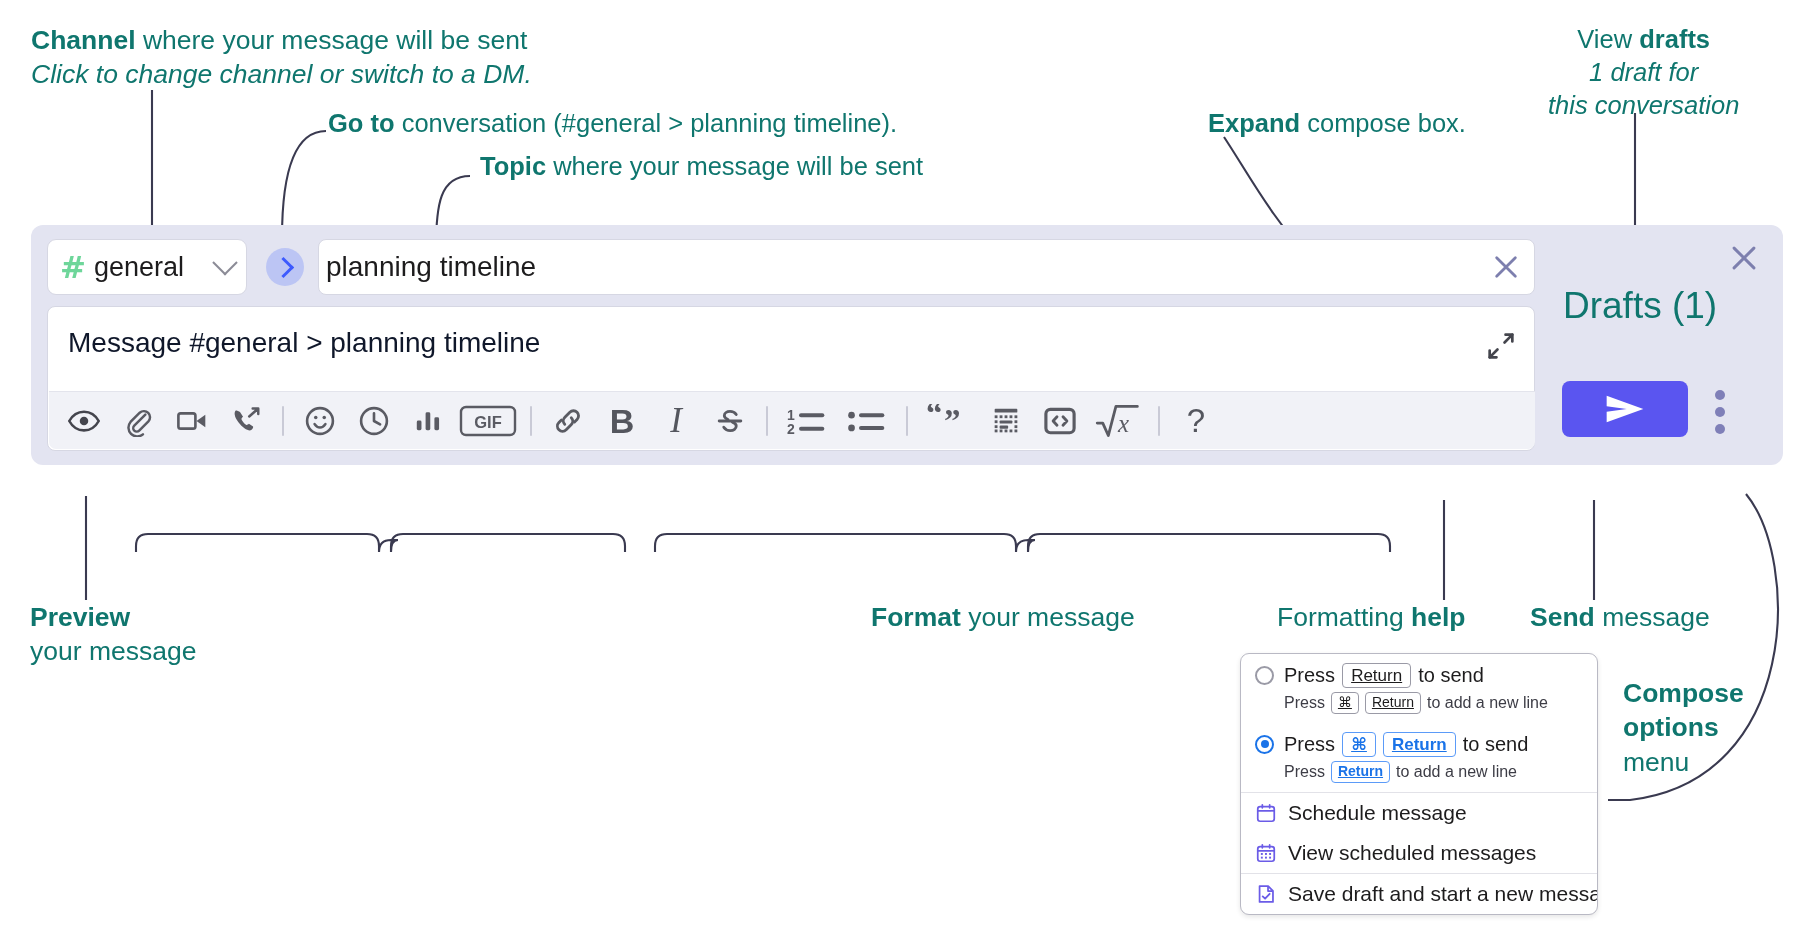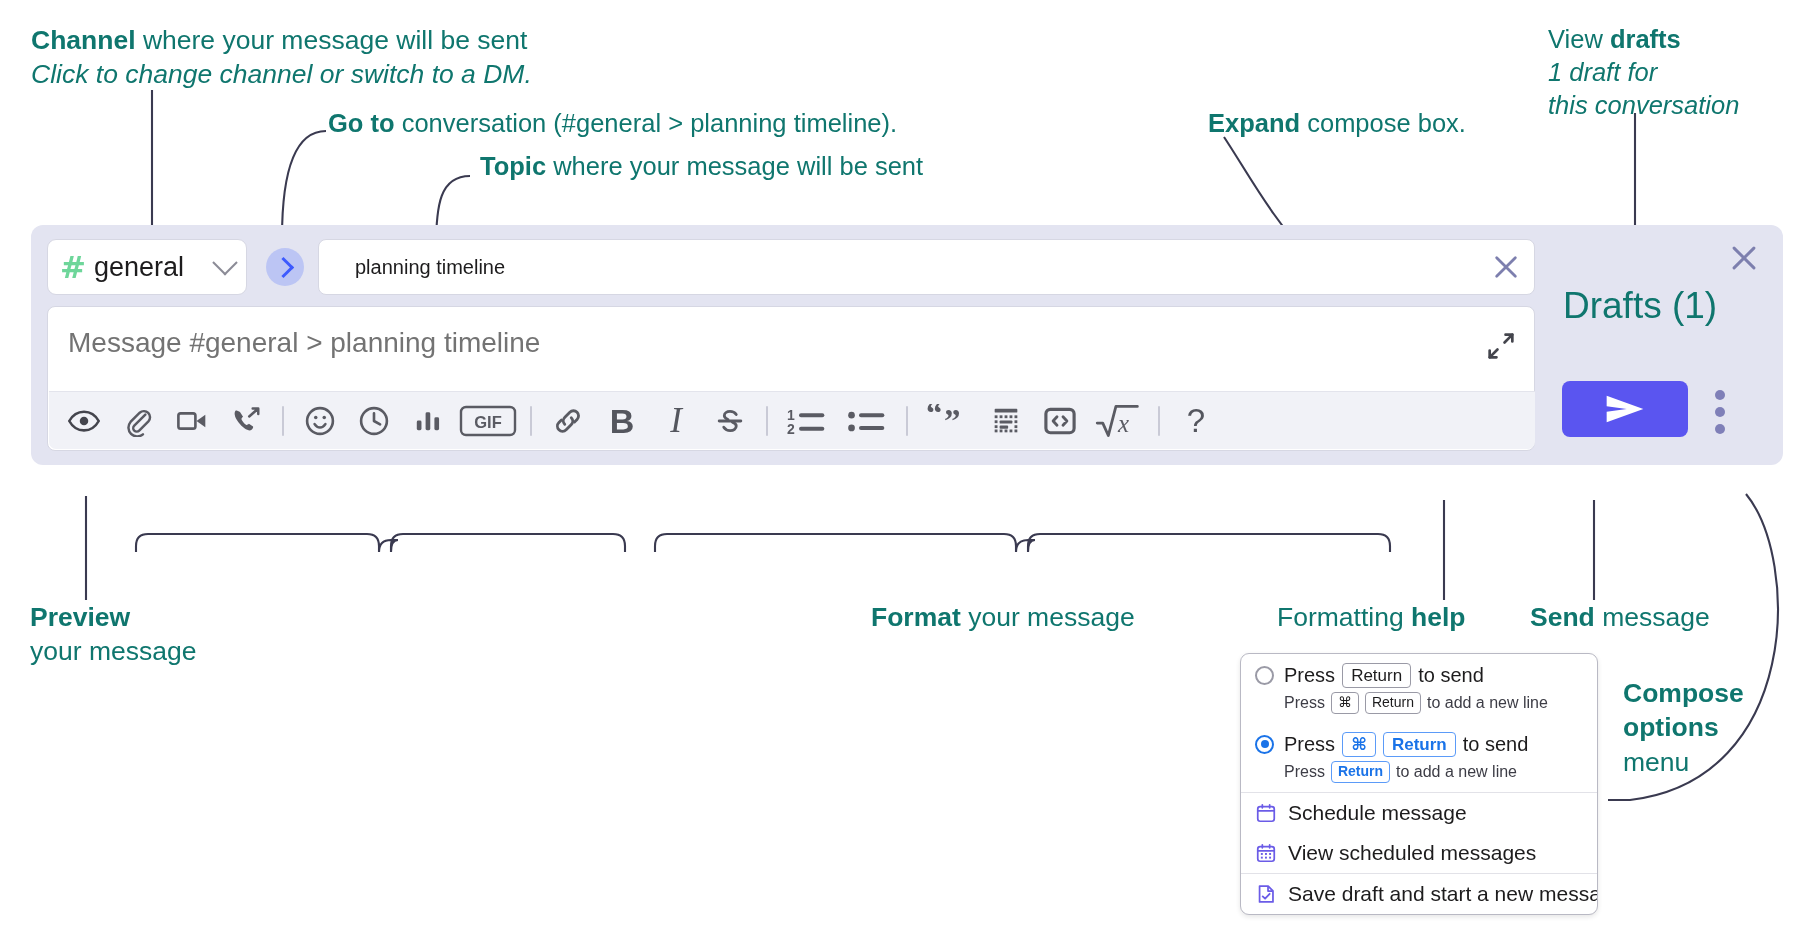--- a/index.html
+++ b/index.html
@@ -9,21 +9,21 @@
     color:#2e2e44;overflow:hidden;position:relative;
   }
   .stage{position:absolute;left:0;top:0;width:1814px;height:944px;}
   .abs{position:absolute;}
 
   
   .anno{color:#0f766e;line-height:1.30;white-space:nowrap;}
   .anno b{font-weight:700;}
   .anno i{font-style:italic;}
   .a-lg{font-size:26.5px;}
-  .a-md{font-size:25.5px;}
+  .a-md{font-size:25.5px;text-align:center;}
 
   
   #compose-panel{
     left:31px;top:225px;width:1752px;height:240px;
     background:#e3e4f1;border-radius:12px;
   }
   #compose-inner{
     position:absolute;left:16px;top:14px;width:1488px;height:212px;
   }
   
@@ -41,29 +41,29 @@
   #goto-btn{
     position:absolute;left:219px;top:9px;width:38px;height:38px;border-radius:50%;
     background:#bcc5f4;display:flex;align-items:center;justify-content:center;
   }
   #goto-btn .gchev{width:12px;height:12px;border-right:3.4px solid #3d5afe;border-top:3.4px solid #3d5afe;transform:rotate(45deg);margin-left:-3px;}
   #topic-field{
     position:absolute;left:271px;top:0;width:1217px;height:56px;
     background:#ffffff;border:1px solid #d6d7e3;border-radius:8px;
     display:flex;align-items:center;box-sizing:border-box;
   }
-  #topic-value{font-size:20px;color:#1d1c1d;padding-left:36px;flex:1;}
+  #topic-value{font-size:28px;color:#1d1c1d;padding-left:7px;flex:1;}
   #topic-clear{width:56px;display:flex;align-items:center;justify-content:center;}
   
   #message-box{
     position:absolute;left:0;top:67px;width:1488px;height:145px;
     background:#ffffff;border:1px solid #d6d7e3;border-radius:8px;box-sizing:border-box;
   }
   #message-placeholder{
-    position:absolute;left:20px;top:20px;font-size:28px;color:#737373;
+    position:absolute;left:20px;top:20px;font-size:28px;color:#0f172a;
   }
   #expand-btn{position:absolute;right:16px;top:22px;width:34px;height:34px;}
   #toolbar{
     position:absolute;left:1px;bottom:1px;width:1486px;height:58px;
     background:#f1f2f7;border-top:1px solid #e3e4ec;
     border-radius:0 0 7px 7px;display:flex;align-items:center;gap:0;padding-left:8px;
     box-sizing:border-box;
   }
   .tb-btn{width:54px;height:46px;display:flex;align-items:center;justify-content:center;}
   .tb-sep{width:2px;height:30px;background:#c9cad6;margin:0 9px;border-radius:1px;}
@@ -88,21 +88,21 @@
     box-shadow:0 2px 5px rgba(0,0,0,.10);overflow:hidden;
   }
   .mi-radio-row{display:flex;align-items:center;gap:10px;padding:9px 14px 1px 14px;}
   .radio{width:19px;height:19px;border-radius:50%;border:2px solid #9a9aa6;box-sizing:border-box;flex:none;}
   .radio.on{border-color:#1a73e8;position:relative;}
   .radio.on:after{content:"";position:absolute;left:3.5px;top:3.5px;width:8px;height:8px;border-radius:50%;background:#1a73e8;}
   .mrow-txt{font-size:20px;color:#1d1c1d;display:flex;align-items:center;gap:7px;white-space:nowrap;}
   .msub{font-size:16px;color:#3d3d46;display:flex;align-items:center;gap:6px;padding:3px 14px 9px 43px;white-space:nowrap;}
   .key{
     border:1px solid #9a9aa6;border-radius:4px;padding:1px 8px;font-size:17px;
-    color:#1d1c1d;background:#fff;line-height:1.25;
+    color:#1d1c1d;background:#fff;line-height:1.25;text-decoration:underline;
   }
   .key.sm{font-size:14px;padding:1px 6px;}
   .key.blue{border-color:#5b9bf8;color:#1a73e8;font-weight:700;}
   .key.blue.sm{font-weight:700;}
   .msep{height:1px;background:#e2e2e8;}
   .mitem{display:flex;align-items:center;gap:11px;padding:8px 14px;font-size:21px;color:#1d1c1d;white-space:nowrap;}
   .mico{width:22px;height:22px;flex:none;}
 
   
   #lines{position:absolute;left:0;top:0;width:1814px;height:944px;pointer-events:none;}

